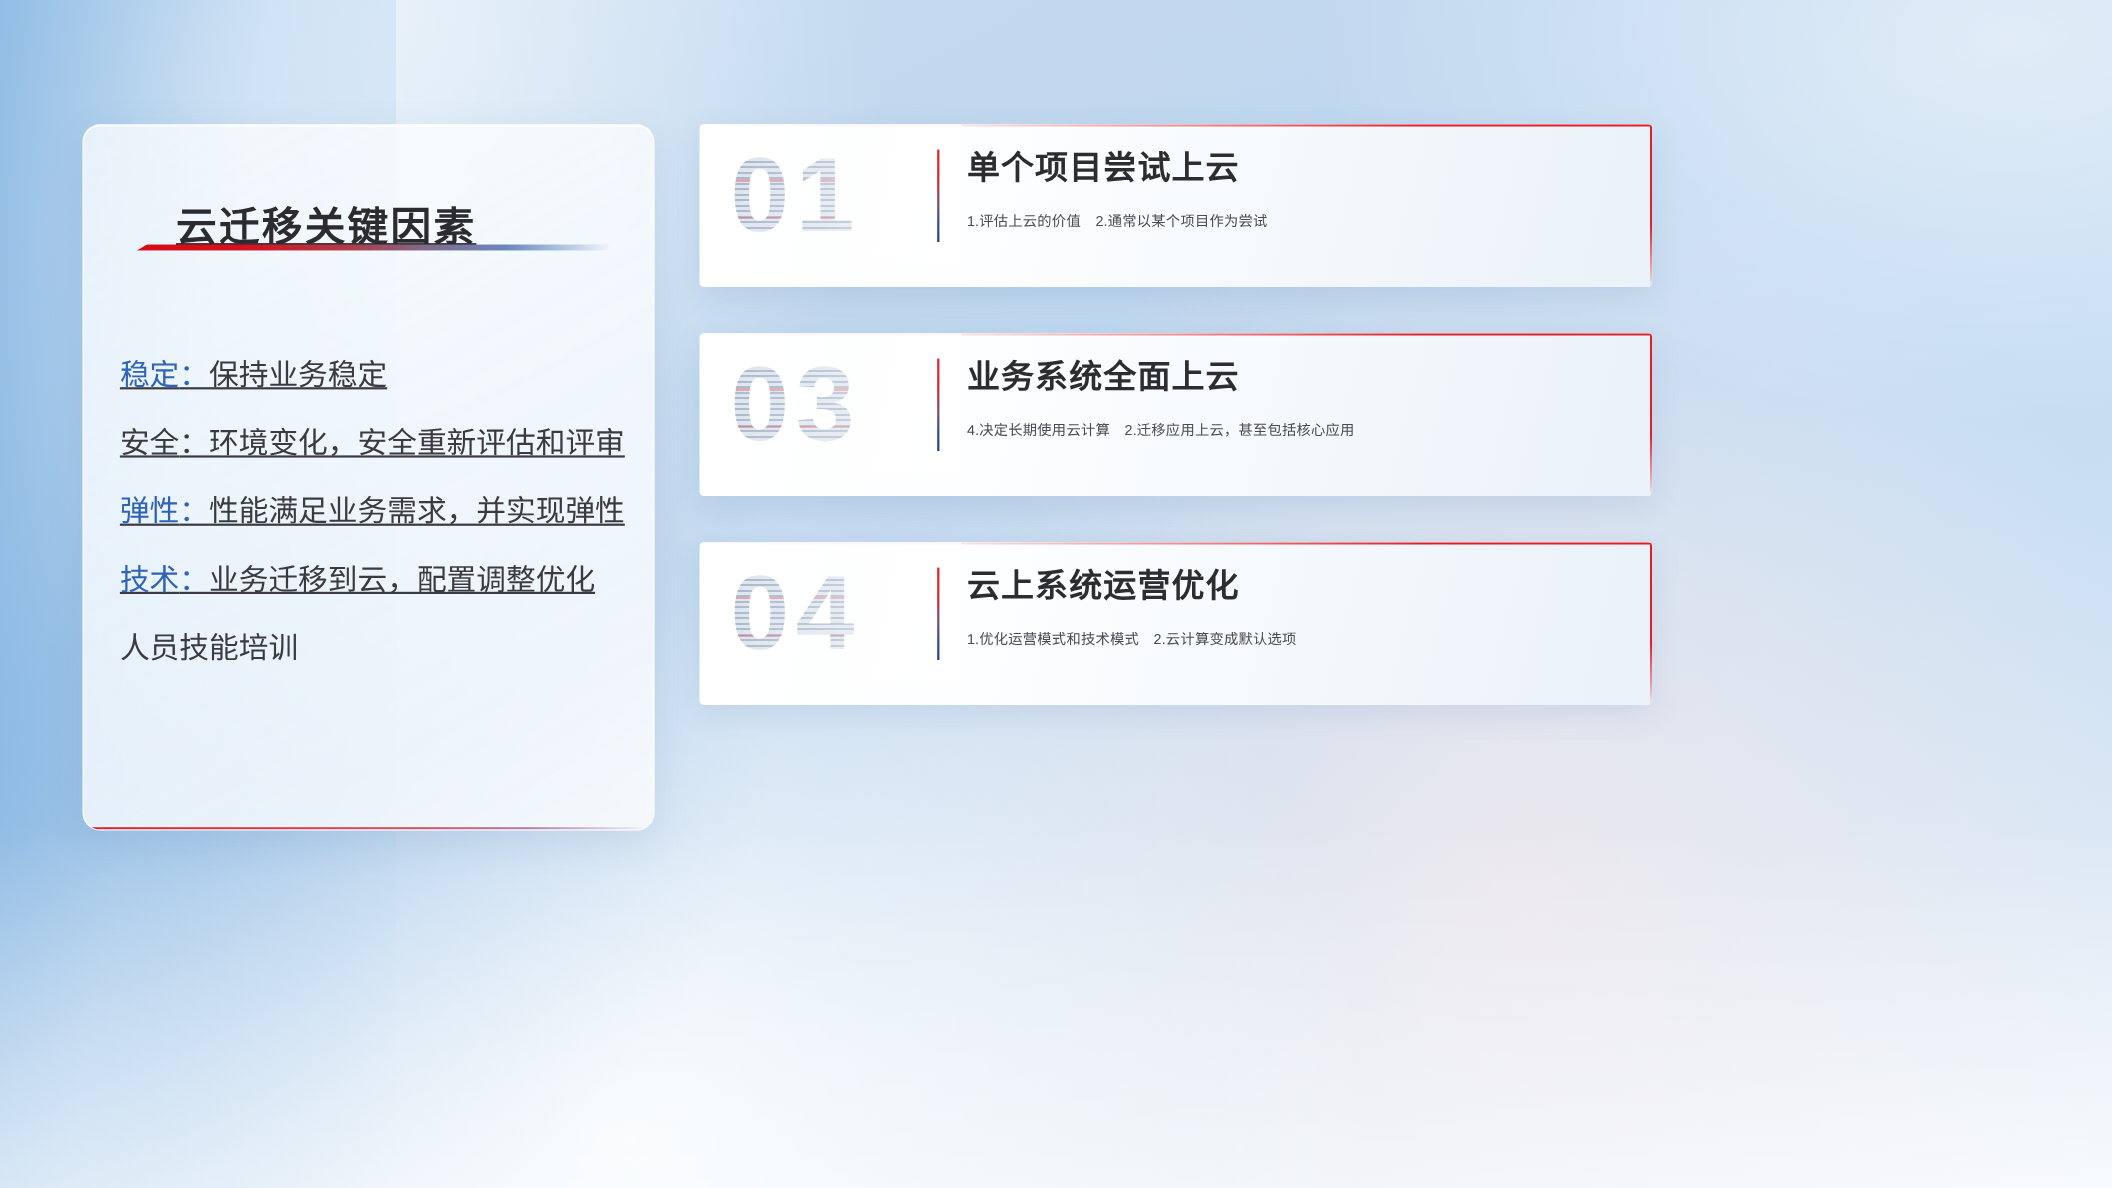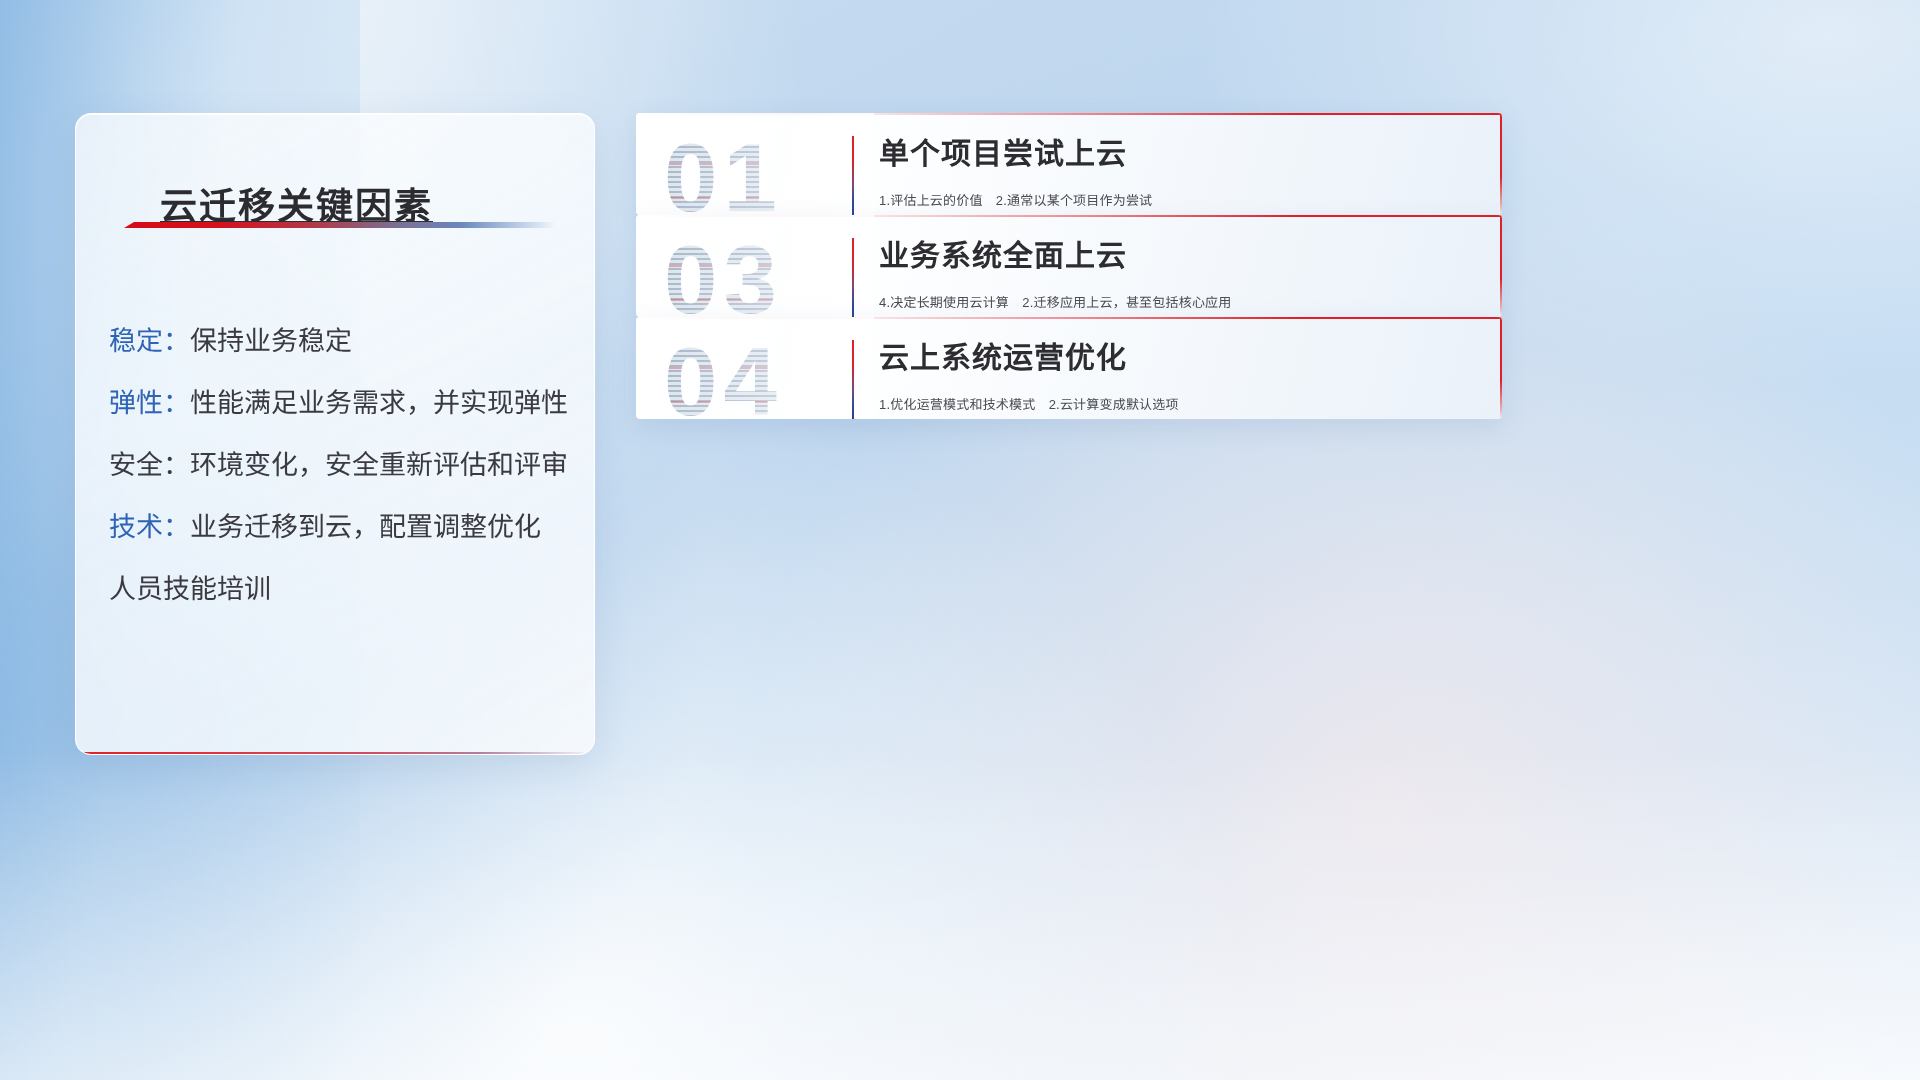--- a/index.html
+++ b/index.html
@@ -87,41 +87,43 @@
   #factor-list {
     position: absolute;
     left: 33px; top: 196px;
     right: 18px;
   }
   .factor-row {
     font-size: 27px;
     line-height: 62px;
     white-space: nowrap;
     color: #3a3a40;
+    text-decoration: underline;
   }
   .factor-label { color: #3a3a40; }
   .factor-label.blue { color: #2f63b5; }
   .factor-text { color: #3a3a40; }
   .factor-cont {
     font-size: 27px;
     line-height: 62px;
     color: #3a3a40;
     white-space: nowrap;
   }
 
   
   #cards {
     position: absolute;
     left: 636px; top: 113px;
     width: 866px;
   }
   .card {
     position: relative;
     width: 866px;
-    height: 102px;
+    height: 148px;
+    margin-bottom: 42px;
     border-radius: 4px;
     background: linear-gradient(105deg, #ffffff 0%, #fdfeff 30%, #f4f8fc 64%, #eaf1f9 100%);
     box-shadow: 0 8px 26px rgba(72,112,162,0.13), 0 1px 0 rgba(255,255,255,0.9) inset;
     overflow: hidden;
   }
   .card::before {
     content: "";
     position: absolute; left: 0; right: 0; top: 0;
     height: 2px;
     background: linear-gradient(90deg, rgba(224,40,48,0.0) 0%, rgba(224,40,48,0.10) 26%, rgba(224,40,48,0.55) 52%, #e02028 76%, #e02028 100%);
@@ -233,25 +235,25 @@
 
       <div id="title-rule"></div>
 
       <div id="factor-list">
 
         <div class="factor-row">
           <span class="factor-label blue">稳定</span><span class="factor-label blue">：</span><span class="factor-text">保持业务稳定</span>
         </div>
 
         <div class="factor-row">
+          <span class="factor-label">安全</span><span class="factor-label">：</span><span class="factor-text">环境变化，安全重新评估和评审</span>
+        </div>
+
+        <div class="factor-row">
           <span class="factor-label blue">弹性</span><span class="factor-label blue">：</span><span class="factor-text">性能满足业务需求，并实现弹性</span>
-        </div>
-
-        <div class="factor-row">
-          <span class="factor-label">安全</span><span class="factor-label">：</span><span class="factor-text">环境变化，安全重新评估和评审</span>
         </div>
 
         <div class="factor-row">
           <span class="factor-label blue">技术</span><span class="factor-label blue">：</span><span class="factor-text">业务迁移到云，配置调整优化</span>
         </div>
 
 
         <div class="factor-cont">人员技能培训</div>
 
       </div>

